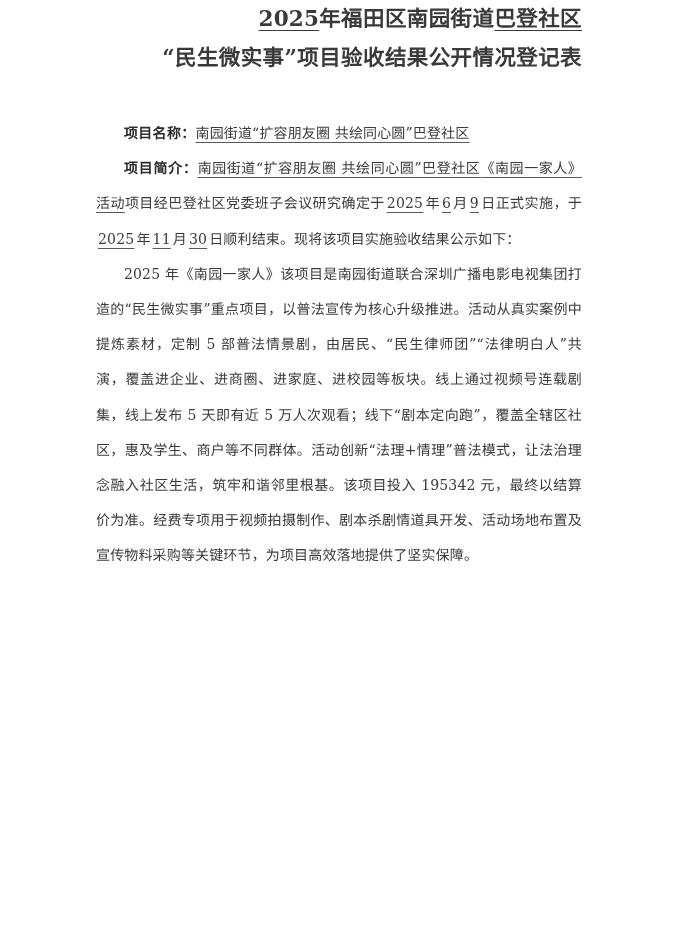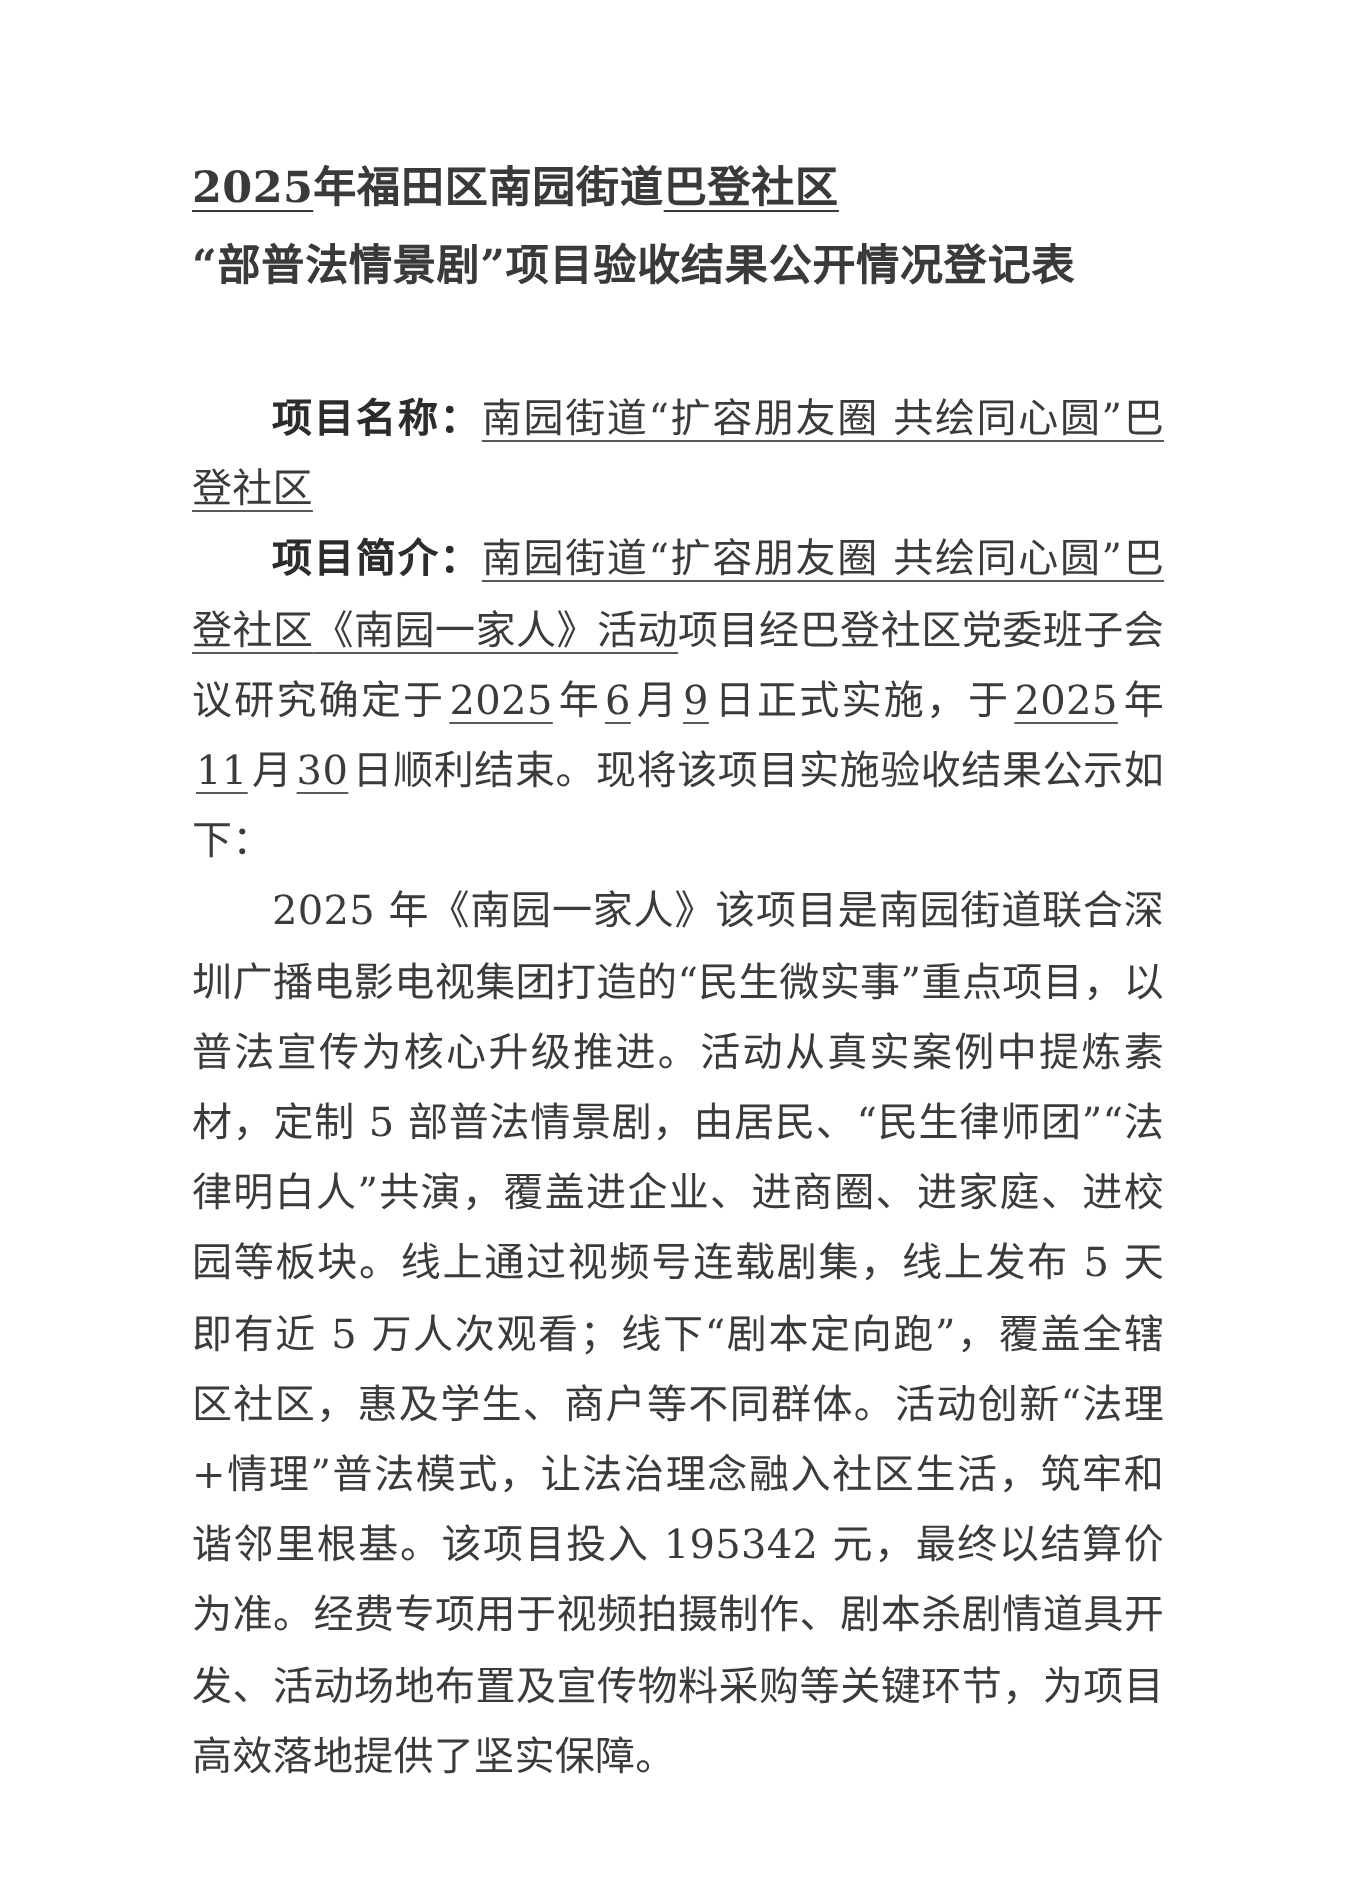--- a/index.html
+++ b/index.html
@@ -20,22 +20,21 @@
     position: relative;
     width: 674px;
     height: 951px;
     box-sizing: border-box;
     padding: 0 92px 0 96px;
     background: #ffffff;
   }
 
   
   .title-block {
-    padding-top: 76px;
-    text-align: left;
+    text-align: right;
   }
   .title-line {
     font-size: 21.5px;
     font-weight: bold;
     letter-spacing: 0.4px;
     line-height: 38px;
     color: #3a3a3a;
     white-space: nowrap;
   }
   .title-line.second {
@@ -52,21 +51,21 @@
     text-decoration-thickness: 1px;
     padding: 0 2px;
   }
 
   
   .body-block {
     padding-top: 28px;
   }
   p.para {
     margin: 0;
-    font-size: 20px;
+    font-size: 14px;
     line-height: 35.2px;
     text-align: justify;
     text-justify: inter-ideograph;
     text-align-last: left;
     letter-spacing: 0.15px;
     color: #3b3b3b;
   }
   p.para.indent {
     text-indent: 2em;
   }
@@ -87,21 +86,21 @@
   }
   .spacer-md { height: 10px; }
 </style>
 </head>
 <body>
 
 <div class="page">
 
   <div class="title-block">
     <div class="title-line"><span class="u num">2025</span><span>年福田区南园街道</span><span class="u">巴登社区</span></div>
-    <div class="title-line second">“部普法情景剧”项目验收结果公开情况登记表</div>
+    <div class="title-line second">“民生微实事”项目验收结果公开情况登记表</div>
   </div>
 
   <div class="body-block">
 
     <div class="spacer-md"></div>
 
     <p class="para indent"><span class="label">项目名称：</span><span class="fill">南园街道“扩容朋友圈 共绘同心圆”巴登社区</span><br></p>
 
     <p class="para indent"><span class="label">项目简介：</span><span class="fill">南园街道“扩容朋友圈 共绘同心圆”巴登社区</span><span class="fill">《南园一家人》活动</span><span>项目经巴登社区党委班子会议研究确定于</span><span class="fill u-pad num">2025</span><span>年</span><span class="fill u-pad num">6</span><span>月</span><span class="fill u-pad num">9</span><span>日</span><span>正式实施，于</span><span class="fill u-pad num">2025</span><span>年</span><span class="fill u-pad num">11</span><span>月</span><span class="fill u-pad num">30</span><span>日</span><span>顺利结束。现将该项目实施验收结果公示如下：</span></p>
 

